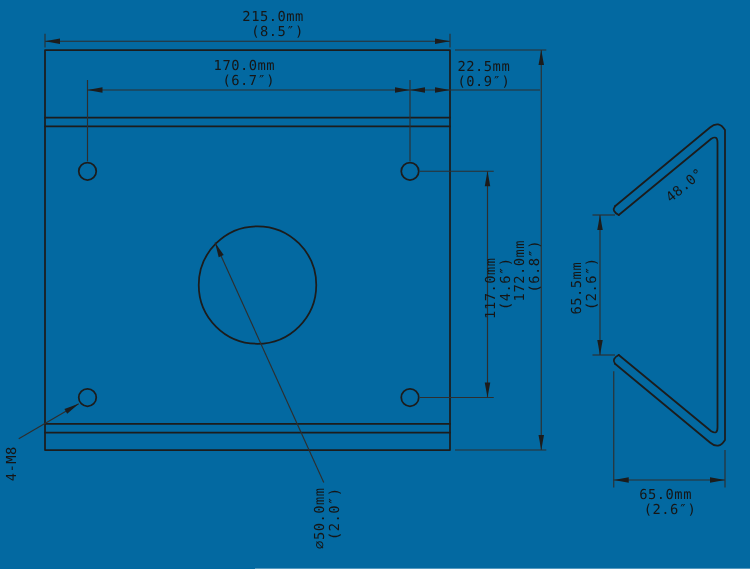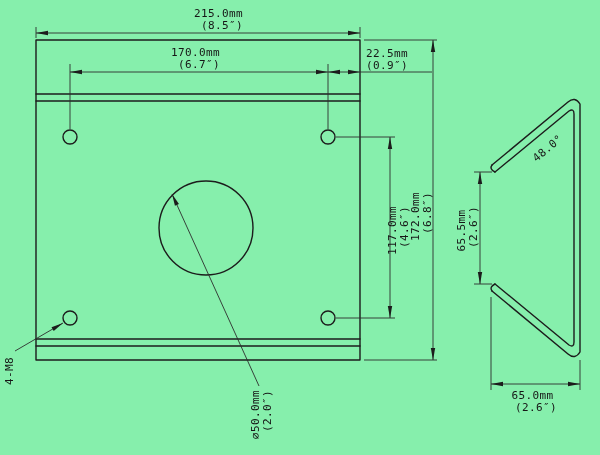--- a/index.html
+++ b/index.html
@@ -1,18 +1,18 @@
 <!DOCTYPE html>
 <html><head>
 <meta charset="utf-8">
 <style>
   html,body{margin:0;padding:0}
   body{background:#ffffff}
   .sheet{
-    width:600px;height:455px;background:#86efac;position:relative;overflow:hidden;
+    width:600px;height:455px;background:#0369a1;position:relative;overflow:hidden;
     font-family:"DejaVu Sans Mono", monospace;
   }
   svg{display:block}
   svg text{
     font-family:"DejaVu Sans Mono", monospace;
     font-size:11px;
     letter-spacing:0.4px;
     fill:#161616;
   }
   .obj{stroke:#1c1c1c;stroke-width:1.4;fill:none;stroke-linecap:round;stroke-linejoin:round}

